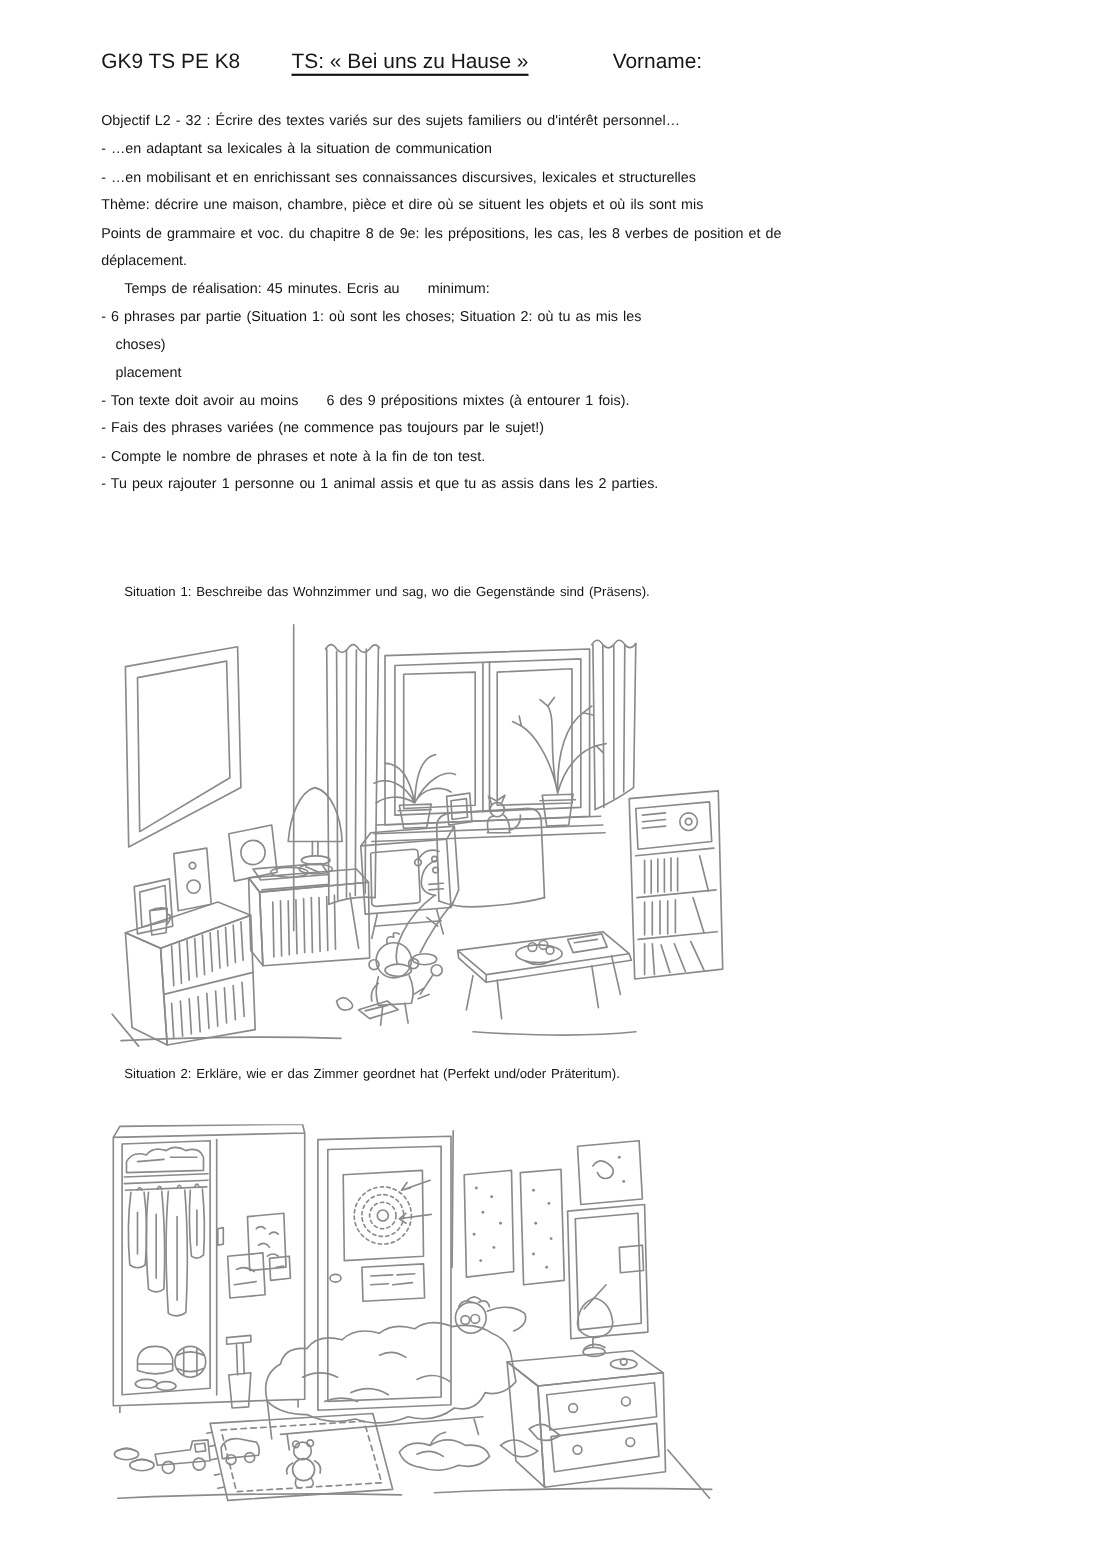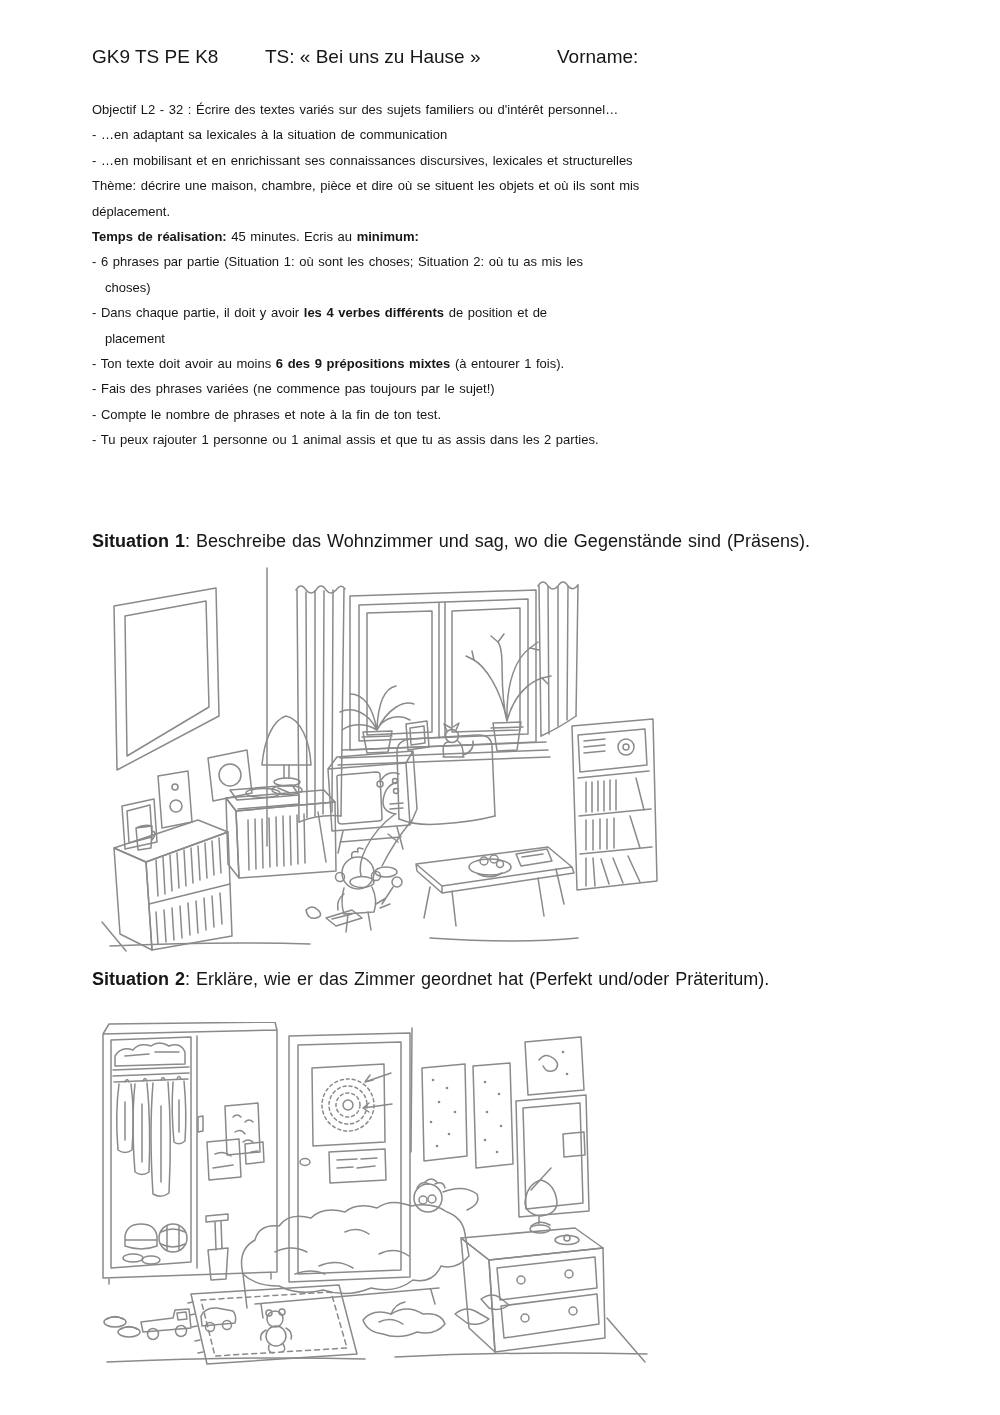--- a/index.html
+++ b/index.html
@@ -5,29 +5,29 @@
   html,body { margin:0; padding:0; }
   body {
     width:1000px; height:1415px; background:#ffffff; position:relative;
     font-family:"Liberation Sans", sans-serif; color:#161616;
     -webkit-font-smoothing:antialiased;
   }
   .page { position:absolute; inset:0; overflow:hidden; }
 
   .hdr span { position:absolute; top:46px; font-size:19px; white-space:nowrap; }
   .h-code  { left:92px; }
-  .h-title { left:265px; text-decoration-thickness:2px; text-underline-offset:5px; }
+  .h-title { left:265px; text-decoration:underline; text-decoration-thickness:2px; text-underline-offset:5px; }
   .h-name  { left:557px; }
 
   .brief { position:absolute; top:97px; left:92px; }
   .line  { height:25.4px; line-height:25.4px; font-size:13px; white-space:nowrap; word-spacing:1px; }
   .line.cont { padding-left:13px; }
-  .b { font-weight:bold; }
-
-  .sit { position:absolute; left:92px; font-size:18px; white-space:nowrap; word-spacing:1px; }
+  .b { font-weight:normal;margin-left:21px; }
+
+  .sit { position:absolute; left:92px; font-size:12px; white-space:nowrap; word-spacing:1px; }
   .sit1 { top:531px; }
   .sit2 { top:969px; }
 
   svg.illus { position:absolute; }
   .illus1 { top:566px;  left:100px; }
   .illus2 { top:1022px; left:95px;  }
   .sk { stroke:#8a8a8a; stroke-width:1.5; fill:none; stroke-linecap:round; stroke-linejoin:round; }
   .dot { fill:#8a8a8a; stroke:none; }
 </style>
 </head>
@@ -39,29 +39,27 @@
     <span class="h-code">GK9 TS PE K8</span>
     <span class="h-title">TS: « Bei uns zu Hause »</span>
     <span class="h-name">Vorname:</span>
   </div>
 
   <div class="brief">
     <div class="line"><span>Objectif L2 - 32 : Écrire des textes variés sur des sujets familiers ou d'intérêt personnel…</span></div>
     <div class="line"><span>- …en adaptant sa lexicales à la situation de communication</span></div>
     <div class="line"><span>- …en mobilisant et en enrichissant ses connaissances discursives, lexicales et structurelles</span></div>
     <div class="line"><span>Thème: décrire une maison, chambre, pièce et dire où se situent les objets et où ils sont mis</span></div>
+    <div class="line"><span>Points de grammaire et voc. du chapitre 8 de 9e: les prépositions, les cas, les 8 verbes de position et de</span></div>
     <div class="line"><span>déplacement.</span></div>
     <div class="line">
       <span class="b">Temps de réalisation:</span><span> 45 minutes. Ecris au </span><span class="b">minimum:</span>
     </div>
     <div class="line"><span>- 6 phrases par partie (Situation 1: où sont les choses; Situation 2: où tu as mis les</span></div>
     <div class="line cont"><span>choses)</span></div>
-    <div class="line">
-      <span>- Dans chaque partie, il doit y avoir </span><span class="b">les 4 verbes différents</span><span> de position et de</span>
-    </div>
     <div class="line cont"><span>placement</span></div>
     <div class="line">
       <span>- Ton texte doit avoir au moins </span><span class="b">6 des 9 prépositions mixtes</span><span> (à entourer 1 fois).</span>
     </div>
     <div class="line"><span>- Fais des phrases variées (ne commence pas toujours par le sujet!)</span></div>
     <div class="line"><span>- Compte le nombre de phrases et note à la fin de ton test.</span></div>
     <div class="line"><span>- Tu peux rajouter 1 personne ou 1 animal assis et que tu as assis dans les 2 parties.</span></div>
   </div>
 
   <div class="sit sit1">

